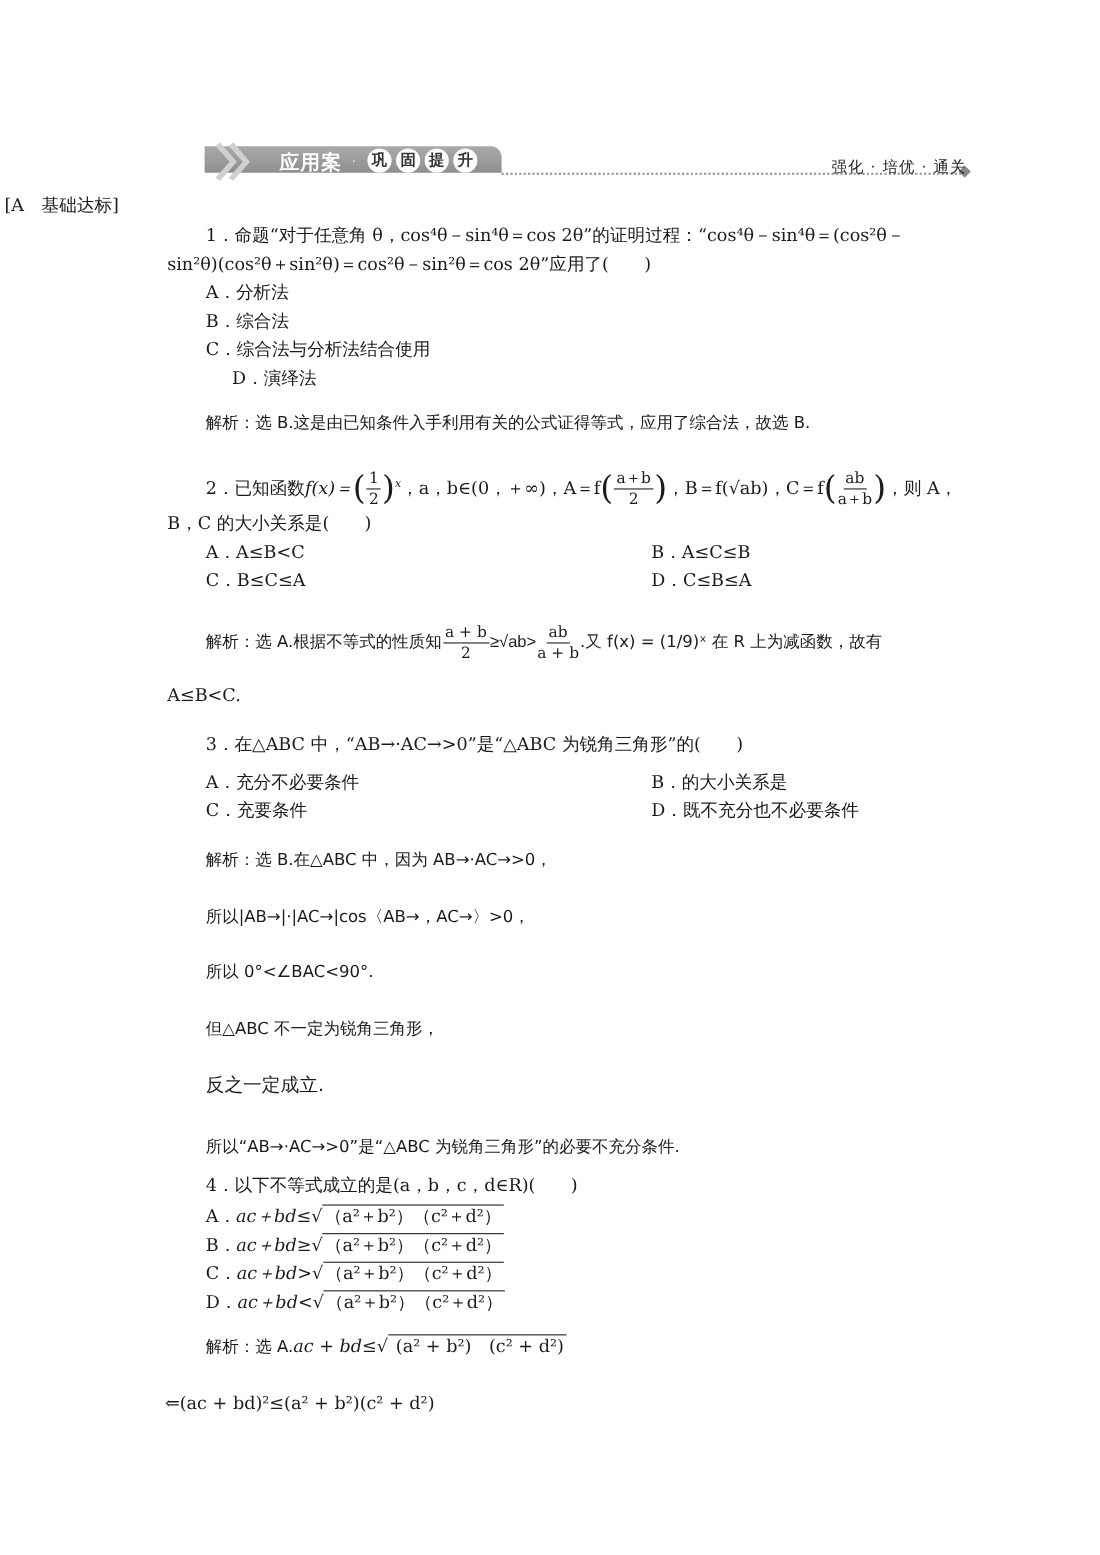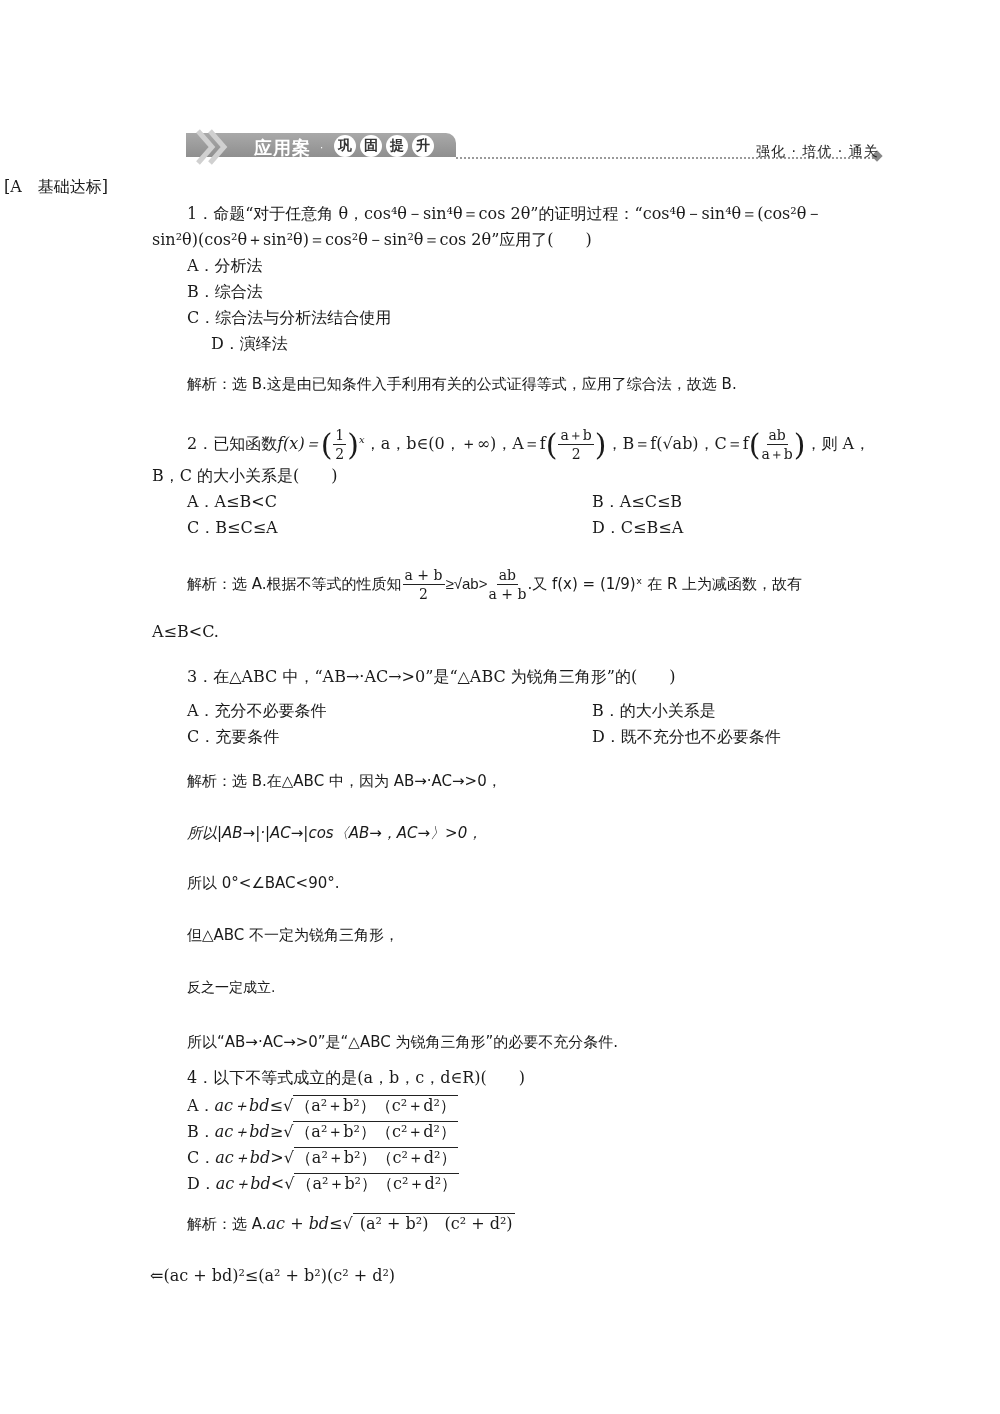--- a/index.html
+++ b/index.html
@@ -116,24 +116,24 @@
     </span><span>.又 f(x) = (1/9)ˣ 在 R 上为减函数，故有</span>
 </div>
 <div class="line" style="left:152px; top:622px;">A≤B&lt;C.</div>
 
 <div class="line" style="left:187px; top:667px;">3．在△ABC 中，“AB→·AC→&gt;0”是“△ABC 为锐角三角形”的(　　)</div>
 <div class="line" style="left:187px; top:701px;">A．充分不必要条件</div>
 <div class="line" style="left:592px; top:701px;">B．的大小关系是</div>
 <div class="line" style="left:187px; top:727px;">C．充要条件</div>
 <div class="line" style="left:592px; top:727px;">D．既不充分也不必要条件</div>
 <div class="line sans" style="left:187px; top:771px; font-size:15px;">解析：选 B.在△ABC 中，因为 AB→·AC→&gt;0，</div>
-<div class="line sans" style="left:187px; top:823px; font-size:15px;font-style:italic;">所以|AB→|·|AC→|cos〈AB→，AC→〉&gt;0，</div>
+<div class="line sans" style="left:187px; top:823px; font-size:15px;">所以|AB→|·|AC→|cos〈AB→，AC→〉&gt;0，</div>
 <div class="line sans" style="left:187px; top:873px; font-size:15px;">所以 0°&lt;∠BAC&lt;90°.</div>
 <div class="line sans" style="left:187px; top:925px; font-size:15px;">但△ABC 不一定为锐角三角形，</div>
-<div class="line sans" style="left:187px; top:977px; font-size:14px;">反之一定成立.</div>
+<div class="line sans" style="left:187px; top:977px; font-size:17px;">反之一定成立.</div>
 <div class="line sans" style="left:187px; top:1032px; font-size:15px;">所以“AB→·AC→&gt;0”是“△ABC 为锐角三角形”的必要不充分条件.</div>
 
 <div class="line" style="left:187px; top:1068px;">4．以下不等式成立的是(a，b，c，d∈R)(　　)</div>
 <div class="line" style="left:187px; top:1096px;">
   <span>A．</span><i>ac＋bd≤</i><span>√</span><span class="sqrt">（a²＋b²）（c²＋d²）</span>
 </div>
 <div class="line" style="left:187px; top:1122px;">
   <span>B．</span><i>ac＋bd≥</i><span>√</span><span class="sqrt">（a²＋b²）（c²＋d²）</span>
 </div>
 <div class="line" style="left:187px; top:1148px;">

